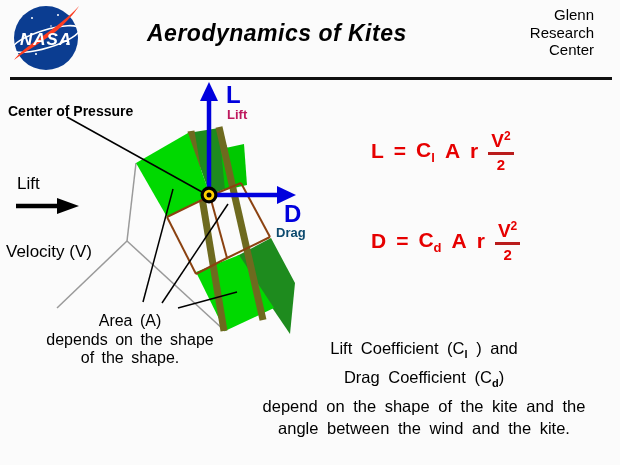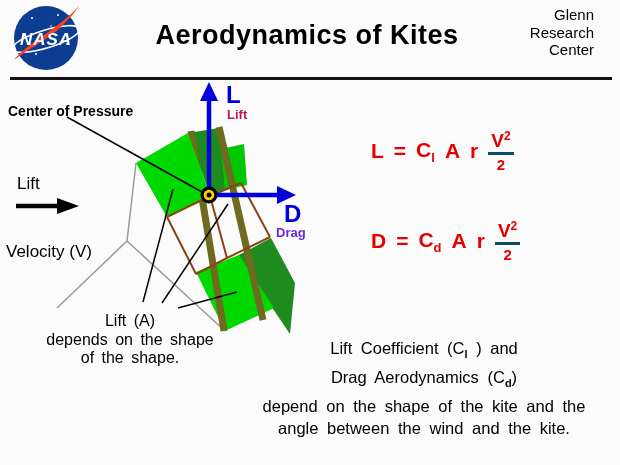--- a/index.html
+++ b/index.html
@@ -1,47 +1,47 @@
 <!DOCTYPE html>
 <html><head>
 <meta charset="utf-8">
 <style>
   html,body { margin:0; padding:0; }
   body { width:620px; height:465px; background:#fbfbfb; font-family:"Liberation Sans", sans-serif; color:#000; }
   .page { position:relative; width:620px; height:465px; overflow:hidden; }
 
   
   .logo { position:absolute; left:6px; top:2px; width:92px; height:70px; }
-  .title { position:absolute; left:147px; top:20px; width:320px; text-align:center;
-           font-size:27px; font-weight:bold; letter-spacing:.5px; }
+  .title { position:absolute; left:147px; top:20px; width:320px; 
+           font-size:23px; font-weight:bold; font-style:italic; letter-spacing:.5px; }
   .org { position:absolute; right:26px; top:6px; text-align:right;
          font-size:15px; line-height:17.5px; }
   .rule { position:absolute; left:10px; top:77px; width:602px; height:3px; background:#111; }
 
   
   .canvas { position:absolute; left:0; top:0; width:620px; height:465px; }
 
   
   .lbl { position:absolute; white-space:nowrap; }
   .cop   { left:8px;  top:103px; font-size:14px; font-weight:bold; }
   .wind  { left:17px; top:174px; font-size:17px; }
   .vel   { left:6px;  top:218px; font-size:17px;margin-top:24px; }
   .lsym  { left:226px; top:81px;  font-size:24px; font-weight:bold; color:#0000dd; }
   .liftl { left:227px; top:107px; font-size:13px; font-weight:bold; color:#be185d; }
   .dsym  { left:284px; top:200px; font-size:24px; font-weight:bold; color:#0000dd; }
-  .dragl { left:276px; top:225px; font-size:13px; font-weight:bold; color:#6d28d9; }
+  .dragl { left:276px; top:225px; font-size:13px; font-weight:bold; color:#0c4a6e; }
 
   
   .eq { position:absolute; display:flex; align-items:center; gap:10px;
         color:#e60000; font-weight:bold; font-size:21px; }
   .eq-lift { left:371px; top:130px; }
   .eq-drag { left:371px; top:220px; }
   .csym sub { font-size:13px; font-weight:bold; }
   .frac { display:inline-flex; flex-direction:column; align-items:center; line-height:1; }
-  .frac .num { font-size:19px; border-bottom:3px solid #0c4a6e; padding:0 3px 2px; }
+  .frac .num { font-size:19px; border-bottom:3px solid #b91c1c; padding:0 3px 2px; }
   .frac .num sup { font-size:12px; }
   .frac .den { font-size:15px; padding-top:2px; }
 
   
   .note { position:absolute; text-align:center; }
   .area-note { left:19px; top:312px; width:222px; font-size:16px; line-height:18.5px; word-spacing:3px; }
   .dens-note { left:0px; top:393px; width:214px; font-size:16.5px; line-height:22px; word-spacing:3px; }
   .coef-note { left:238px; top:337px; width:372px; font-size:16.5px; line-height:23px; word-spacing:4px; }
   .coef-note .part2 { margin-top:0; line-height:21px; }
   .coef-note sub { font-size:11px; font-weight:bold; }
@@ -157,26 +157,26 @@
     <span class="csym"><span>C</span><sub>d</sub></span>
     <span>A</span>
     <span>r</span>
     <span class="frac">
       <span class="num"><span>V</span><sup>2</sup></span>
       <span class="den">2</span>
     </span>
   </div>
 
   <div class="note area-note">
-    <div>Lift (A)</div>
+    <div>Area (A)</div>
     <div>depends on the shape</div>
     <div>of the shape.</div>
   </div>
 
 
   <div class="note coef-note">
     <div><span>Lift Coefficient (C</span><sub>l</sub><span> )  and</span></div>
-    <div><span>Drag Aerodynamics (C</span><sub>d</sub><span>)</span></div>
+    <div><span>Drag Coefficient (C</span><sub>d</sub><span>)</span></div>
     <div class="part2">depend on the shape of  the kite and the</div>
     <div>angle between the wind and the kite.</div>
   </div>
 
 </div>
 
 </body></html>

